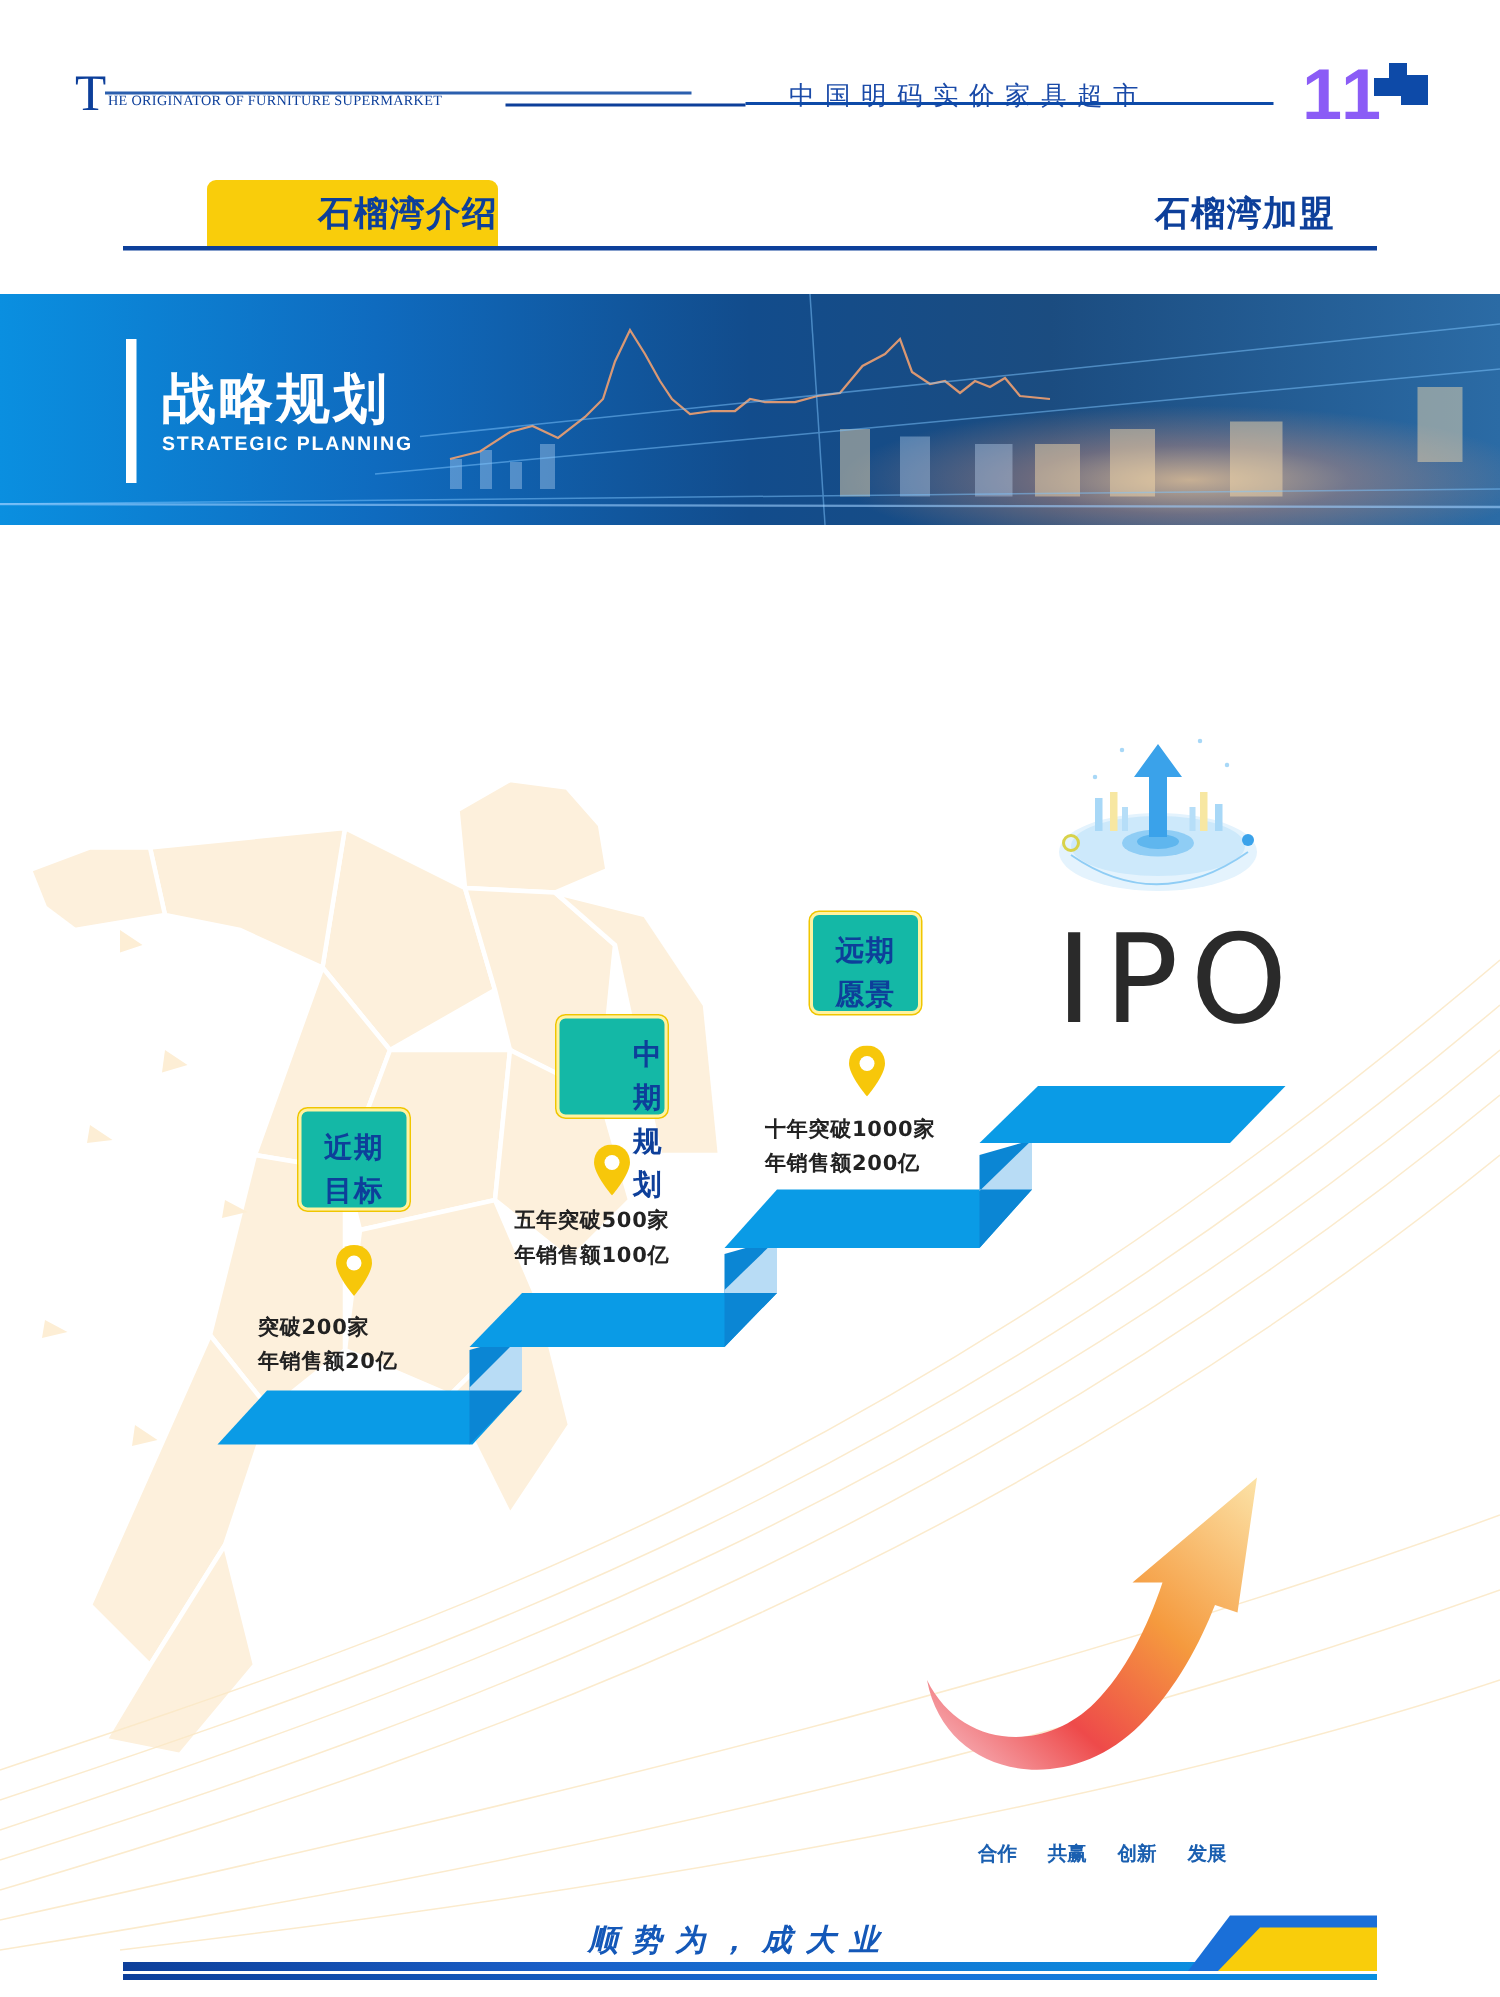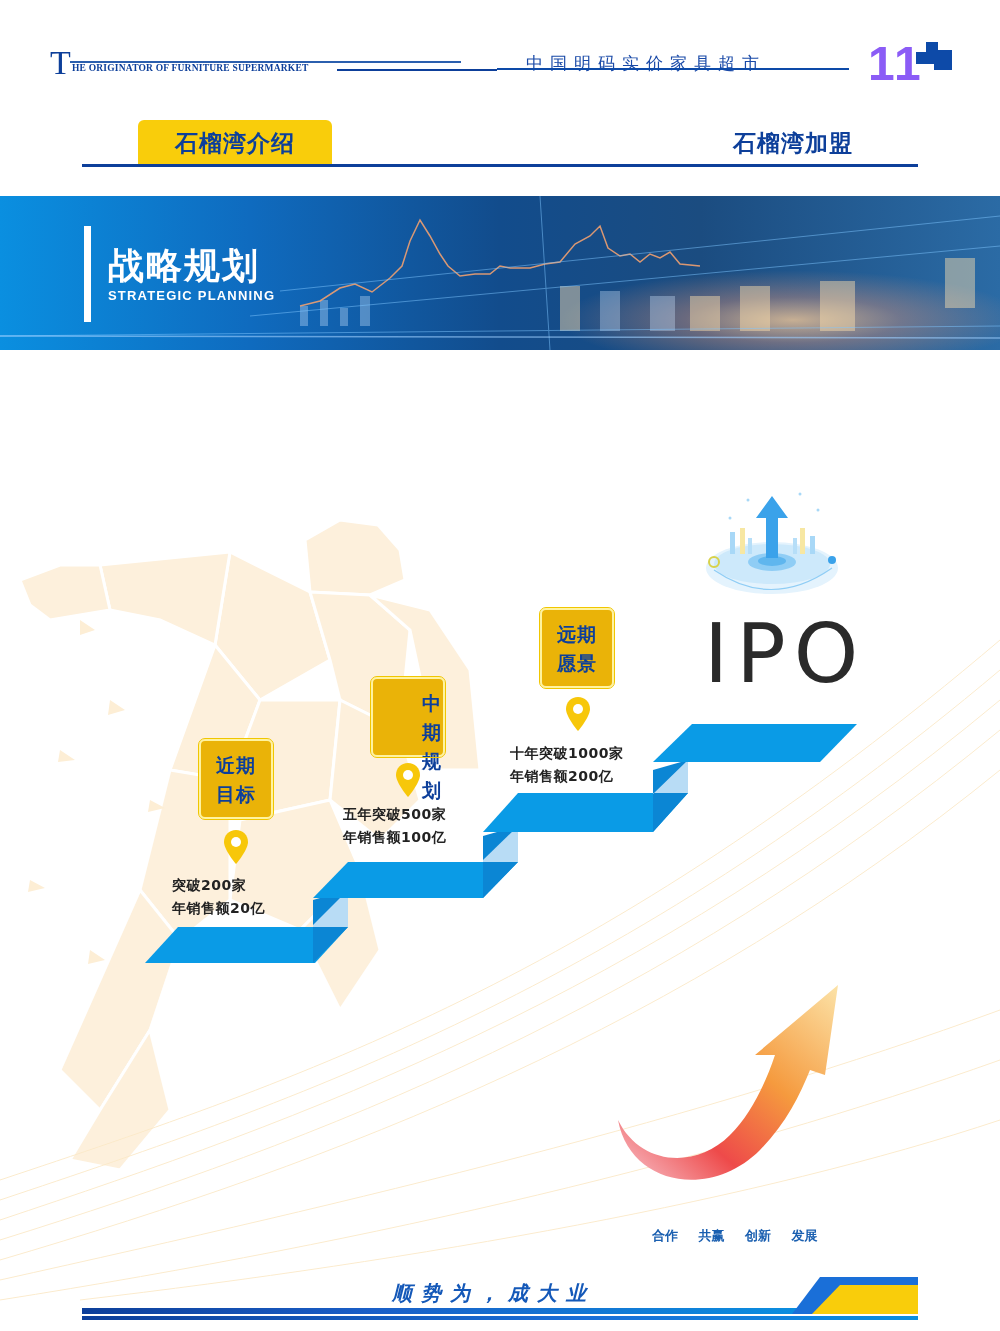--- a/index.html
+++ b/index.html
@@ -2,50 +2,50 @@
 <html><head>
 <meta charset="utf-8">
 <style>
   * { box-sizing: border-box; margin: 0; padding: 0; }
   html, body { width: 1000px; height: 1331px; background: #ffffff; overflow: hidden; }
   body { position: relative; font-family: "DejaVu Sans", "Liberation Sans", sans-serif; color: #222; }
 
   
   .hdr-en-wrap { position: absolute; left: 50px; top: 46px; height: 32px; }
   .hdr-T { position: absolute; left: 0; top: 2px; font-family: "Liberation Serif", "DejaVu Serif", serif; font-size: 34px; color: #0d3f9a; line-height: 30px; }
-  .hdr-en { position: absolute; left: 22px; top: 17px; white-space: nowrap; font-family: "Liberation Serif", "DejaVu Serif", serif; font-weight: bold; font-size: 9.5px; color: #0d3f9a; letter-spacing: 0.2px; }
+  .hdr-en { position: absolute; left: 22px; top: 17px; white-space: nowrap; font-family: "Liberation Serif", "DejaVu Serif", serif; font-weight: normal; font-size: 9.5px; color: #0d3f9a; letter-spacing: 0.2px; }
   .hdr-line-top { position: absolute; left: 70px; top: 61px; width: 391px; height: 2px; background: #2b5fae; }
   .hdr-line-en { position: absolute; left: 337px; top: 69px; width: 160px; height: 2px; background: #0d3f9a; }
   .hdr-cn { position: absolute; left: 526px; top: 52px; font-size: 17px; letter-spacing: 7px; color: #1a4aa8; white-space: nowrap; }
   .hdr-line-cn { position: absolute; left: 497px; top: 68px; width: 352px; height: 2px; background: #0d4aa8; }
   .page-num { position: absolute; left: 868px; top: 36px; font-family: "Liberation Sans", sans-serif; font-weight: bold; font-size: 48px; color: #8b5cf6; letter-spacing: 2px; }
   .page-logo { position: absolute; left: 916px; top: 42px; width: 36px; height: 28px; }
 
   
   .tabs { position: absolute; left: 82px; top: 118px; width: 836px; height: 48px; }
-  .tab { position: absolute; top: 2px; height: 44px; font-size: 23px; font-weight: bold; color: #0d3f9a; text-align: center; line-height: 46px; letter-spacing: 1px; cursor: pointer; }
+  .tab { position: absolute; top: 2px; height: 44px; font-size: 23px; font-weight: bold; color: #0d3f9a; text-align: right; line-height: 46px; letter-spacing: 1px; cursor: pointer; }
   .tab.active { background: #f9cd0b; border-radius: 6px 6px 0 0; }
   .tab-underline { position: absolute; left: 0; top: 46px; width: 836px; height: 3px; background: #0d3f9a; }
 
   
   .banner { position: absolute; left: 0; top: 196px; width: 1000px; height: 154px; overflow: hidden;
     background: linear-gradient(90deg, #0a8fe0 0%, #0f6bbf 25%, #124c8c 50%, #1b4c80 70%, #2b6ba5 100%); }
   .banner-glow { position: absolute; left: 540px; top: 70px; width: 460px; height: 90px;
     background: radial-gradient(ellipse at 55% 60%, rgba(255,205,150,0.75) 0%, rgba(255,160,120,0.35) 30%, rgba(255,255,255,0) 65%); }
   .banner-bar { position: absolute; left: 84px; top: 30px; width: 7px; height: 96px; background: #ffffff; }
   .banner-title { position: absolute; left: 108px; top: 46px; font-size: 36px; font-weight: bold; color: #ffffff; letter-spacing: 2px; }
   .banner-sub { position: absolute; left: 108px; top: 92px; font-family: "Liberation Sans", sans-serif; font-size: 13px; font-weight: bold; color: #ffffff; letter-spacing: 1.2px; }
   .banner-svg { position: absolute; left: 0; top: 0; }
 
   
   .bg-figure { position: absolute; left: 0; top: 470px; }
   .waves { position: absolute; left: 0; top: 560px; }
   .stairs { position: absolute; left: 0; top: 0; }
 
-  .goal-box { position: absolute; width: 74px; height: 80px; background: #eab308; border: 2px solid #fff3a0; outline: 1px solid #f0c600; border-radius: 6px;
+  .goal-box { position: absolute; width: 74px; height: 68px; background: #14b8a6; border: 2px solid #fff3a0; outline: 1px solid #f0c600; border-radius: 6px;
     font-size: 19px; font-weight: bold; color: #0d3f9a; text-align: center; line-height: 29px; padding-top: 10px; letter-spacing: 1px; }
   .pin { position: absolute; width: 24px; height: 34px; }
   .goal-text { position: absolute; font-size: 14px; font-weight: bold; color: #222; line-height: 23px; white-space: nowrap; letter-spacing: 0.5px; }
 
   .ipo-icon { position: absolute; left: 700px; top: 480px; width: 150px; height: 130px; }
   .ipo-text { position: absolute; left: 704px; top: 606px; font-family: "DejaVu Sans", sans-serif; font-size: 82px; color: #2a2a2a; letter-spacing: 8px; font-weight: normal; }
 
   .arrow3d { position: absolute; left: 610px; top: 975px; }
 
   .values { position: absolute; left: 652px; top: 1227px; font-size: 13px; font-weight: bold; color: #1a5fb0; white-space: nowrap; }

